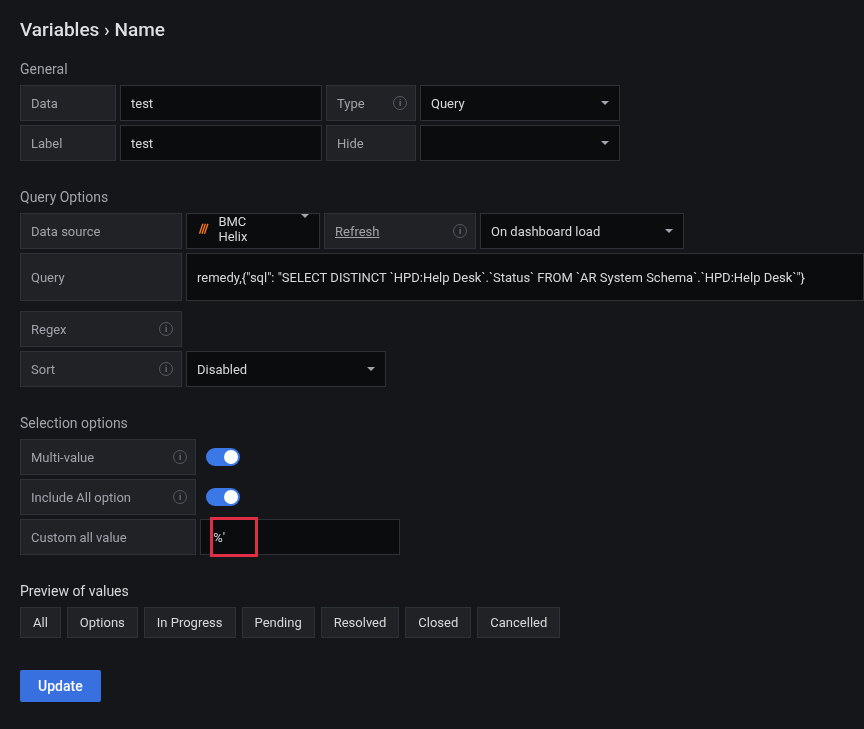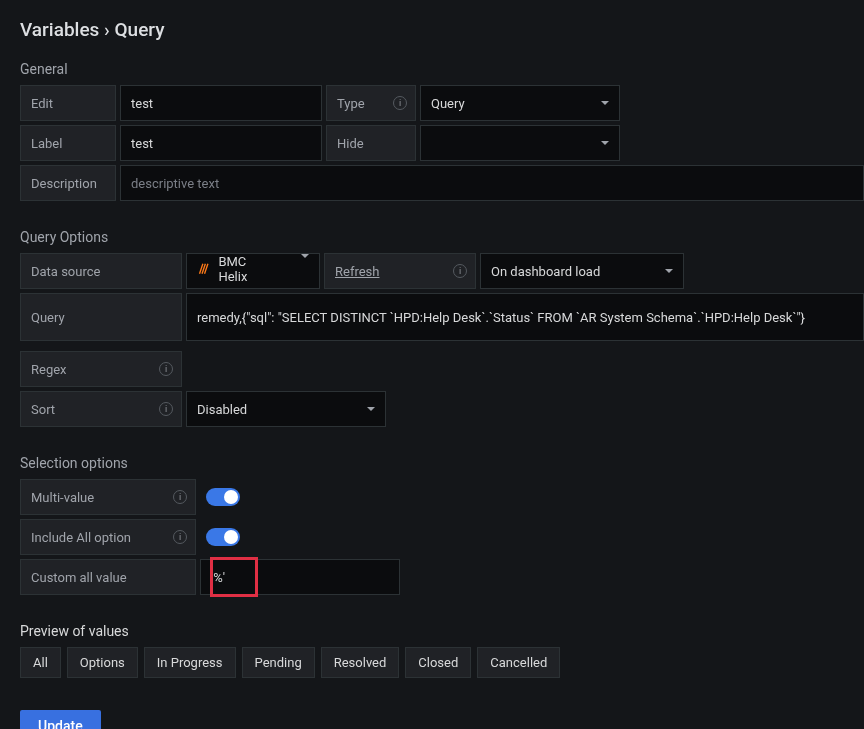--- a/index.html
+++ b/index.html
@@ -117,27 +117,27 @@
   }
 
   .spacer-s { height:6px; }
   .spacer-l { height:24px; }
 </style>
 </head>
 <body>
 
 <div class="page">
 
-  <h1>Variables › Query</h1>
+  <h1>Variables › Name</h1>
 
   
   <h2 class="section">General</h2>
 
   <div class="row">
-    <div class="cell-label w-a">Edit</div>
+    <div class="cell-label w-a">Data</div>
     <input class="input" style="width: 202px;" value="test">
     <div class="cell-label w-b">
       <span>Type</span>
       <span class="info-dot">i</span>
     </div>
     <div class="select" style="width:200px">
       <span>Query</span>
         <span class="chev"></span>
     </div>
   </div>
@@ -145,24 +145,20 @@
   <div class="row">
     <div class="cell-label w-a">Label</div>
     <input class="input" style="width: 202px;" value="test">
     <div class="cell-label w-b">Hide</div>
     <div class="select" style="width:200px">
       <span></span>
         <span class="chev"></span>
     </div>
   </div>
 
-  <div class="row">
-    <div class="cell-label w-a">Description</div>
-    <input class="input" style="flex: 1 1 0%;" placeholder="descriptive text">
-  </div>
 
   <div class="spacer-l"></div>
 
   
   <h2 class="section">Query Options</h2>
 
   <div class="row">
     <div class="cell-label w-c">Data source</div>
     <div class="select ds-select" style="width:134px">
       <span style="display:flex;align-items:center;gap:8px">

